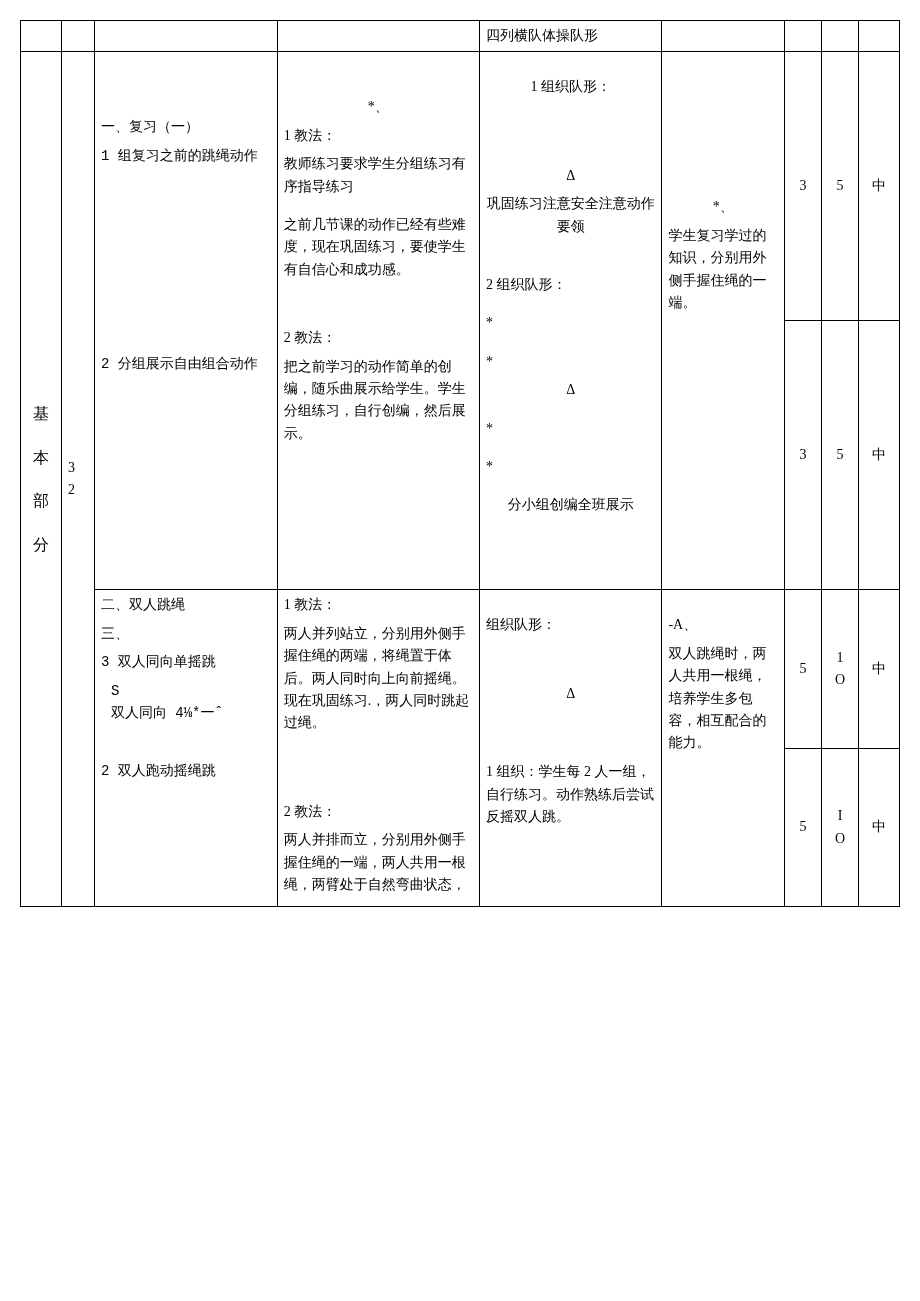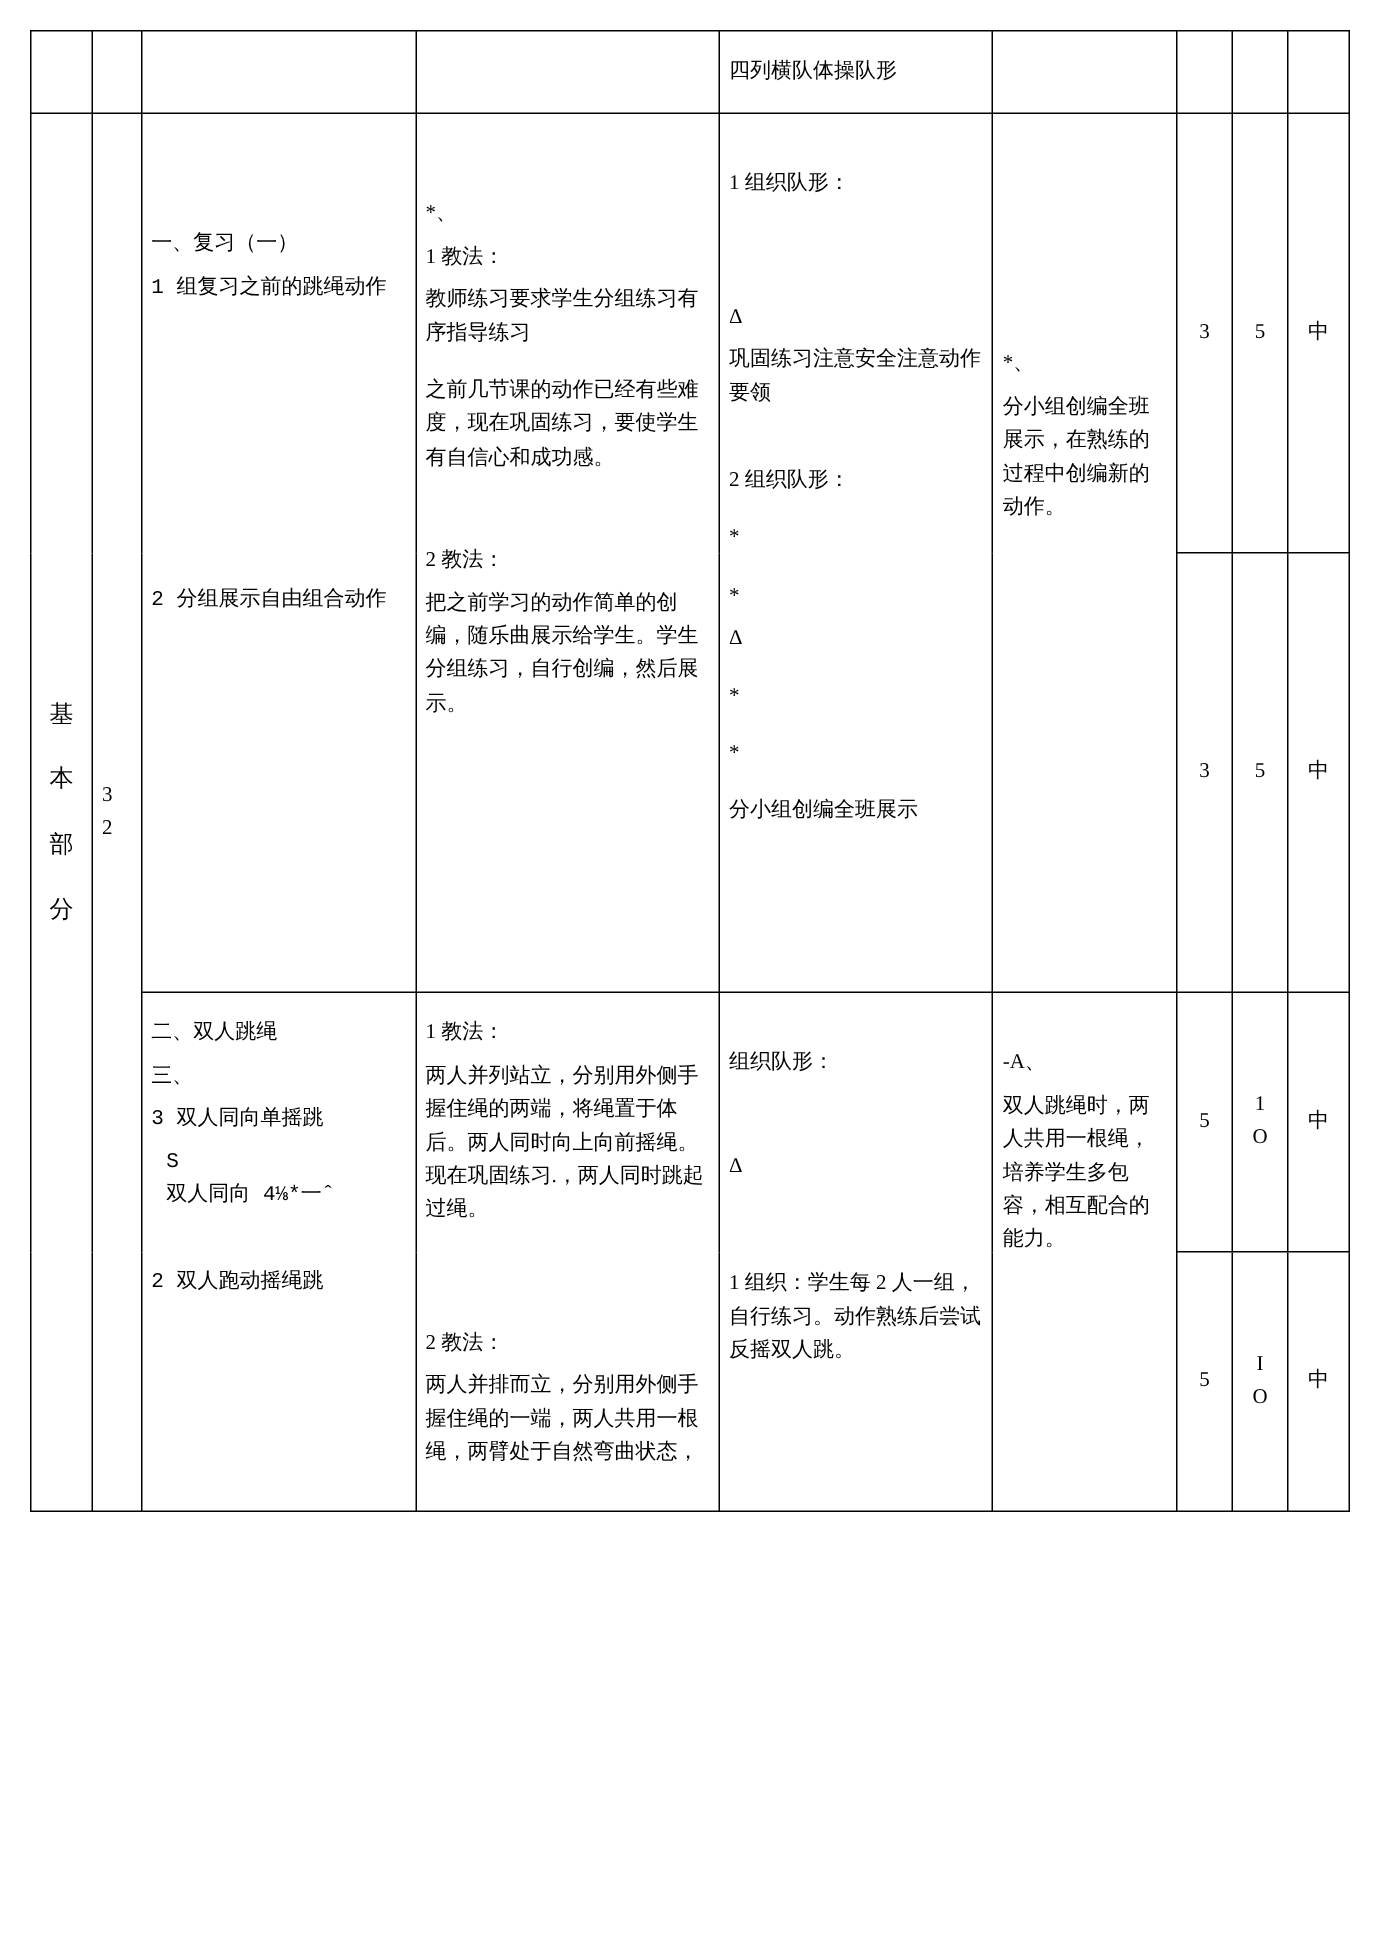--- a/index.html
+++ b/index.html
@@ -10,21 +10,21 @@
     background: #fff;
     color: #000;
   }
   table {
     border-collapse: collapse;
     width: 880px;
     margin: 0 auto;
   }
   td {
     border: 1px solid #000;
-    padding: 16px 6px;
+    padding: 4px 6px;
     vertical-align: top;
     line-height: 1.6;
   }
   .vertical-label {
     width: 28px;
     text-align: center;
     vertical-align: middle;
     font-size: 16px;
   }
   .vertical-label span {
@@ -32,21 +32,21 @@
     margin: 18px 0;
   }
   .col-num { width: 20px; text-align: left; }
   .col-content { width: 170px; font-family: Liberation Mono, monospace; }
   .col-method { width: 190px; }
   .col-org { width: 170px; text-align: left; }
   .col-learn { width: 110px; }
   .col-n1 { width: 24px; text-align: center; vertical-align: middle; }
   .col-n2 { width: 24px; text-align: center; vertical-align: middle; }
   .col-n3 { width: 28px; text-align: center; vertical-align: middle; }
-  .center { }
+  .center { text-align: center; }
   .nowrap { white-space: pre; }
   .block { margin-bottom: 6px; }
 </style>
 </head>
 <body>
 
 <table>
 
   <tbody>
       <tr>
@@ -108,21 +108,21 @@
       <div class="block">*</div>
       <div style="height:10px"></div>
       <div class="block">*</div>
       <div style="height:10px"></div>
       <div class="block center">分小组创编全班展示</div>
     </td>
 
     <td class="col-learn" rowspan="2">
       <div style="height:140px"></div>
       <div class="block center">*、</div>
-      <div class="block">分小组创编全班展示，在熟练的过程中创编新的动作。</div>
+      <div class="block">学生复习学过的知识，分别用外侧手握住绳的一端。</div>
     </td>
 
     <td class="col-n1" style="height:260px;">3</td>
     <td class="col-n2">5</td>
     <td class="col-n3">中</td>
   </tr>
 
   <tr>
     <td class="col-n1" style="height:260px;">3</td>
     <td class="col-n2">5</td>

